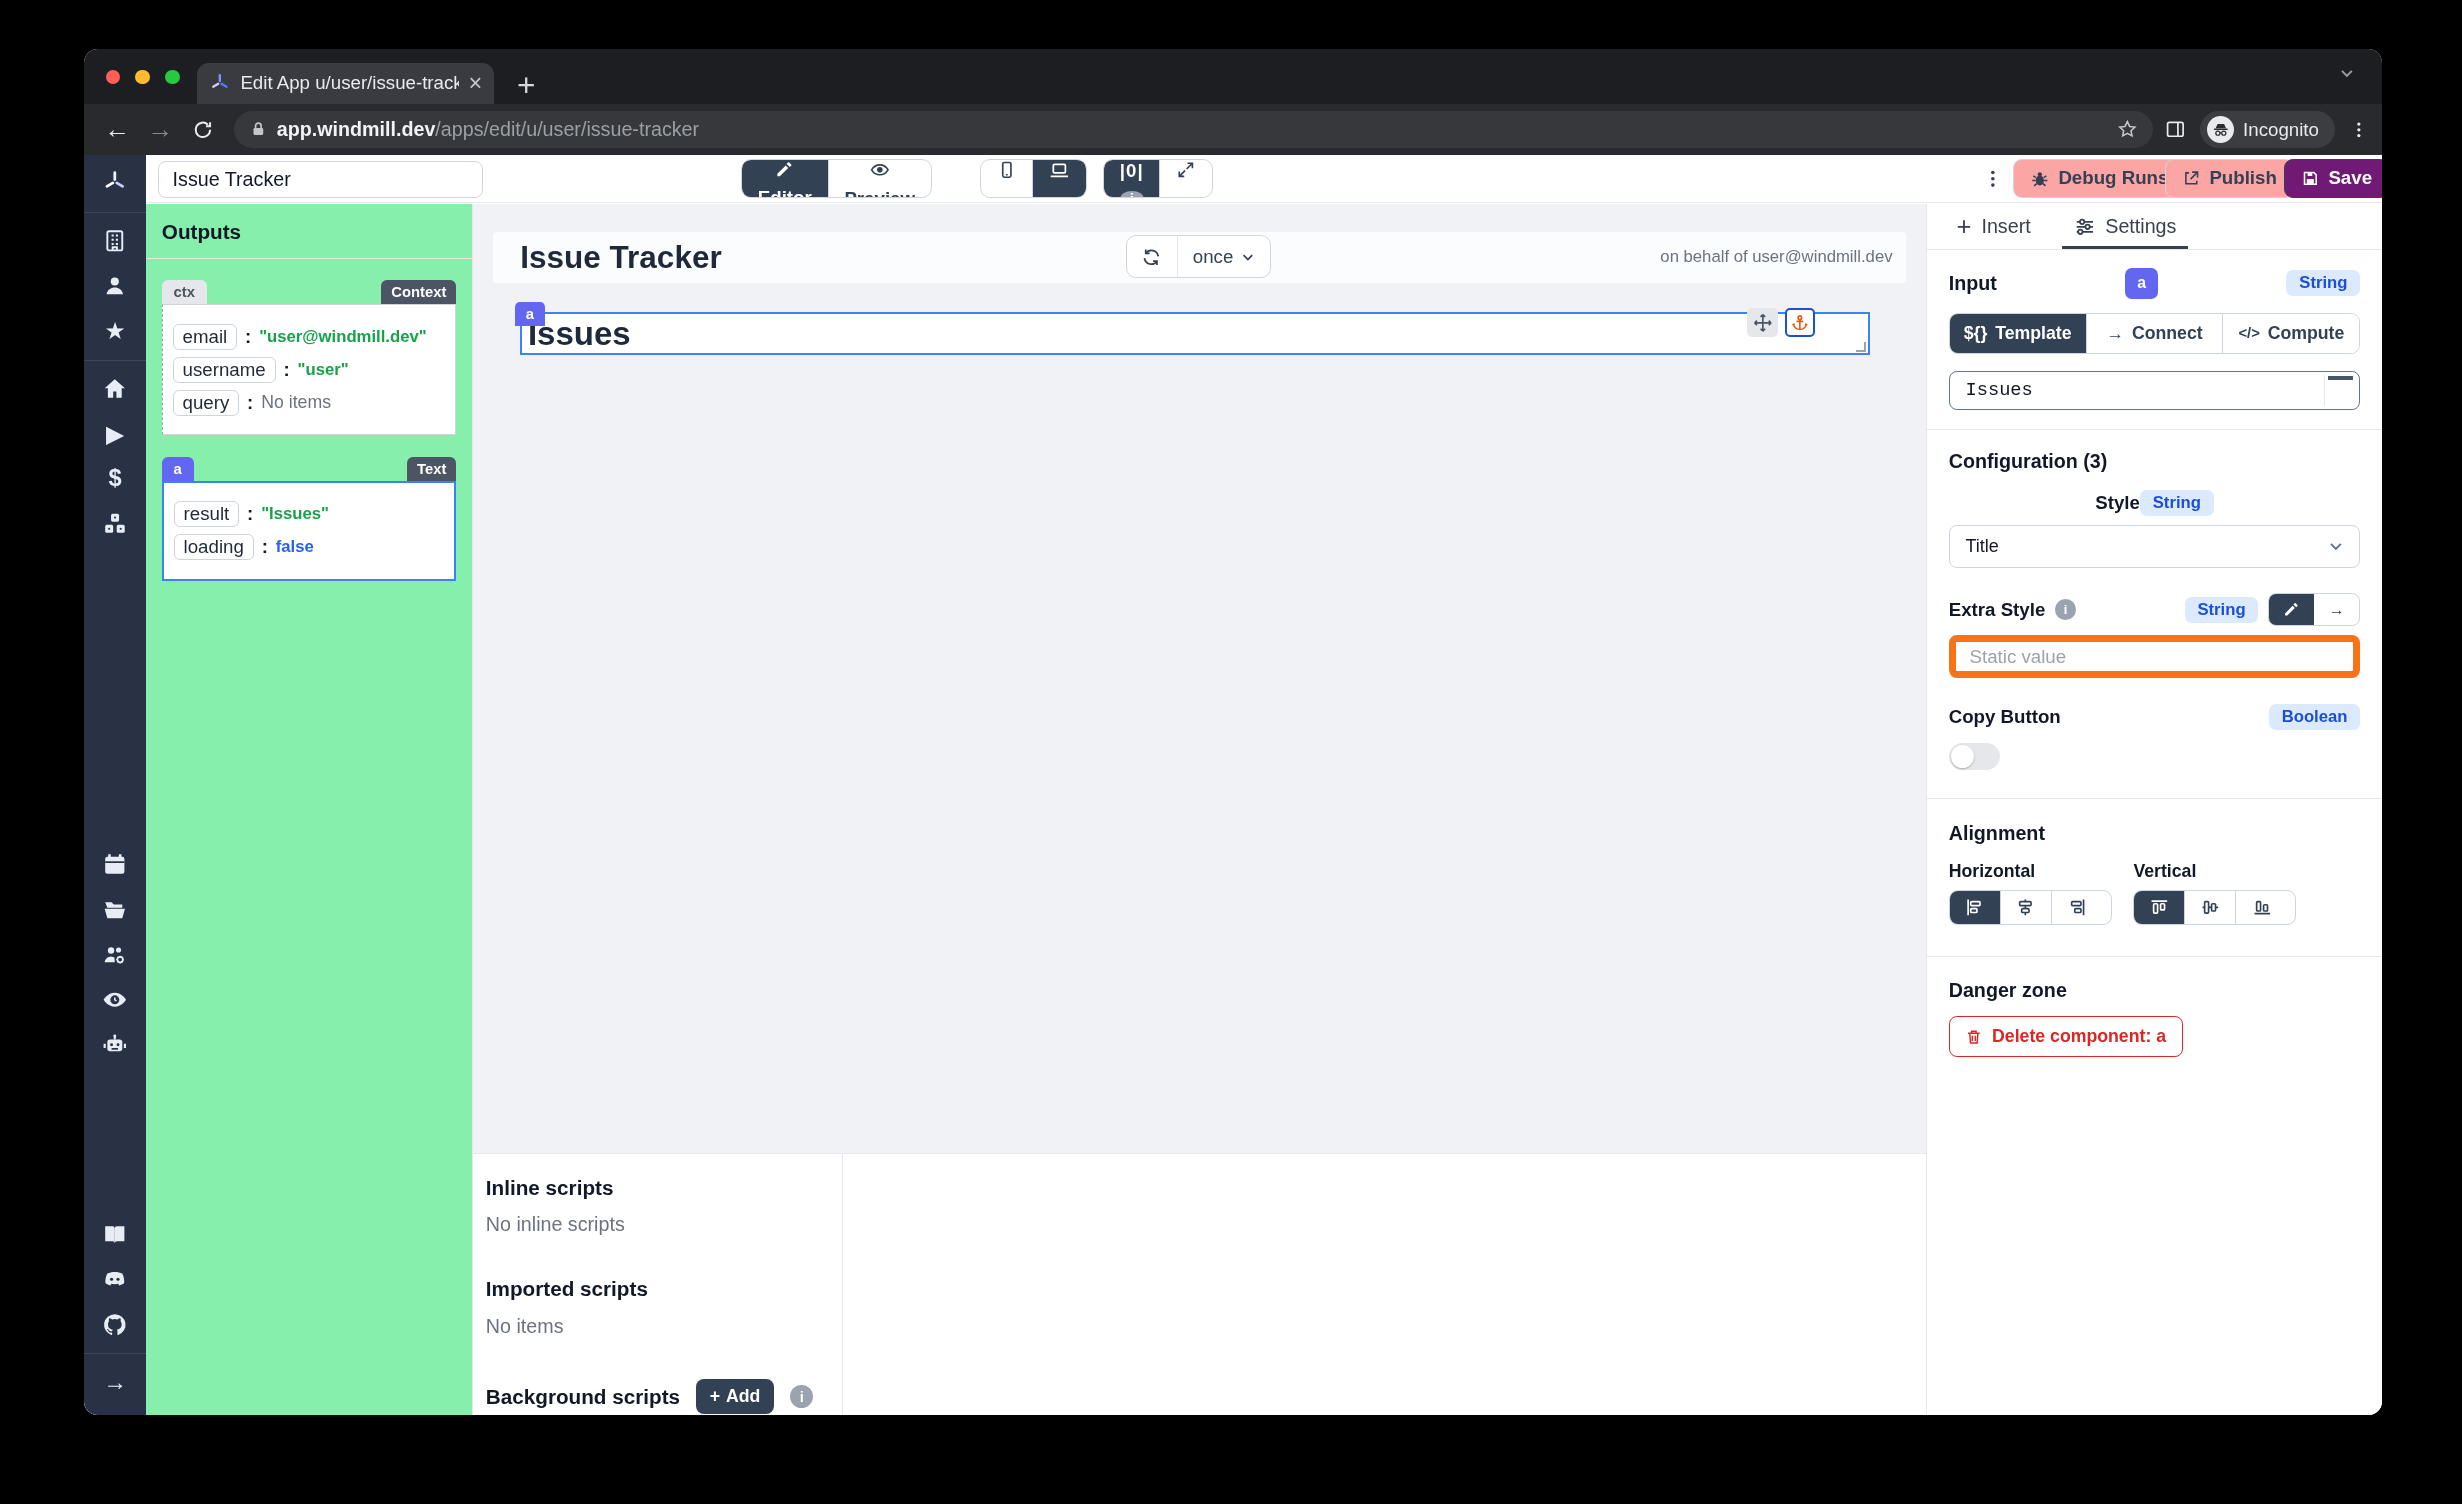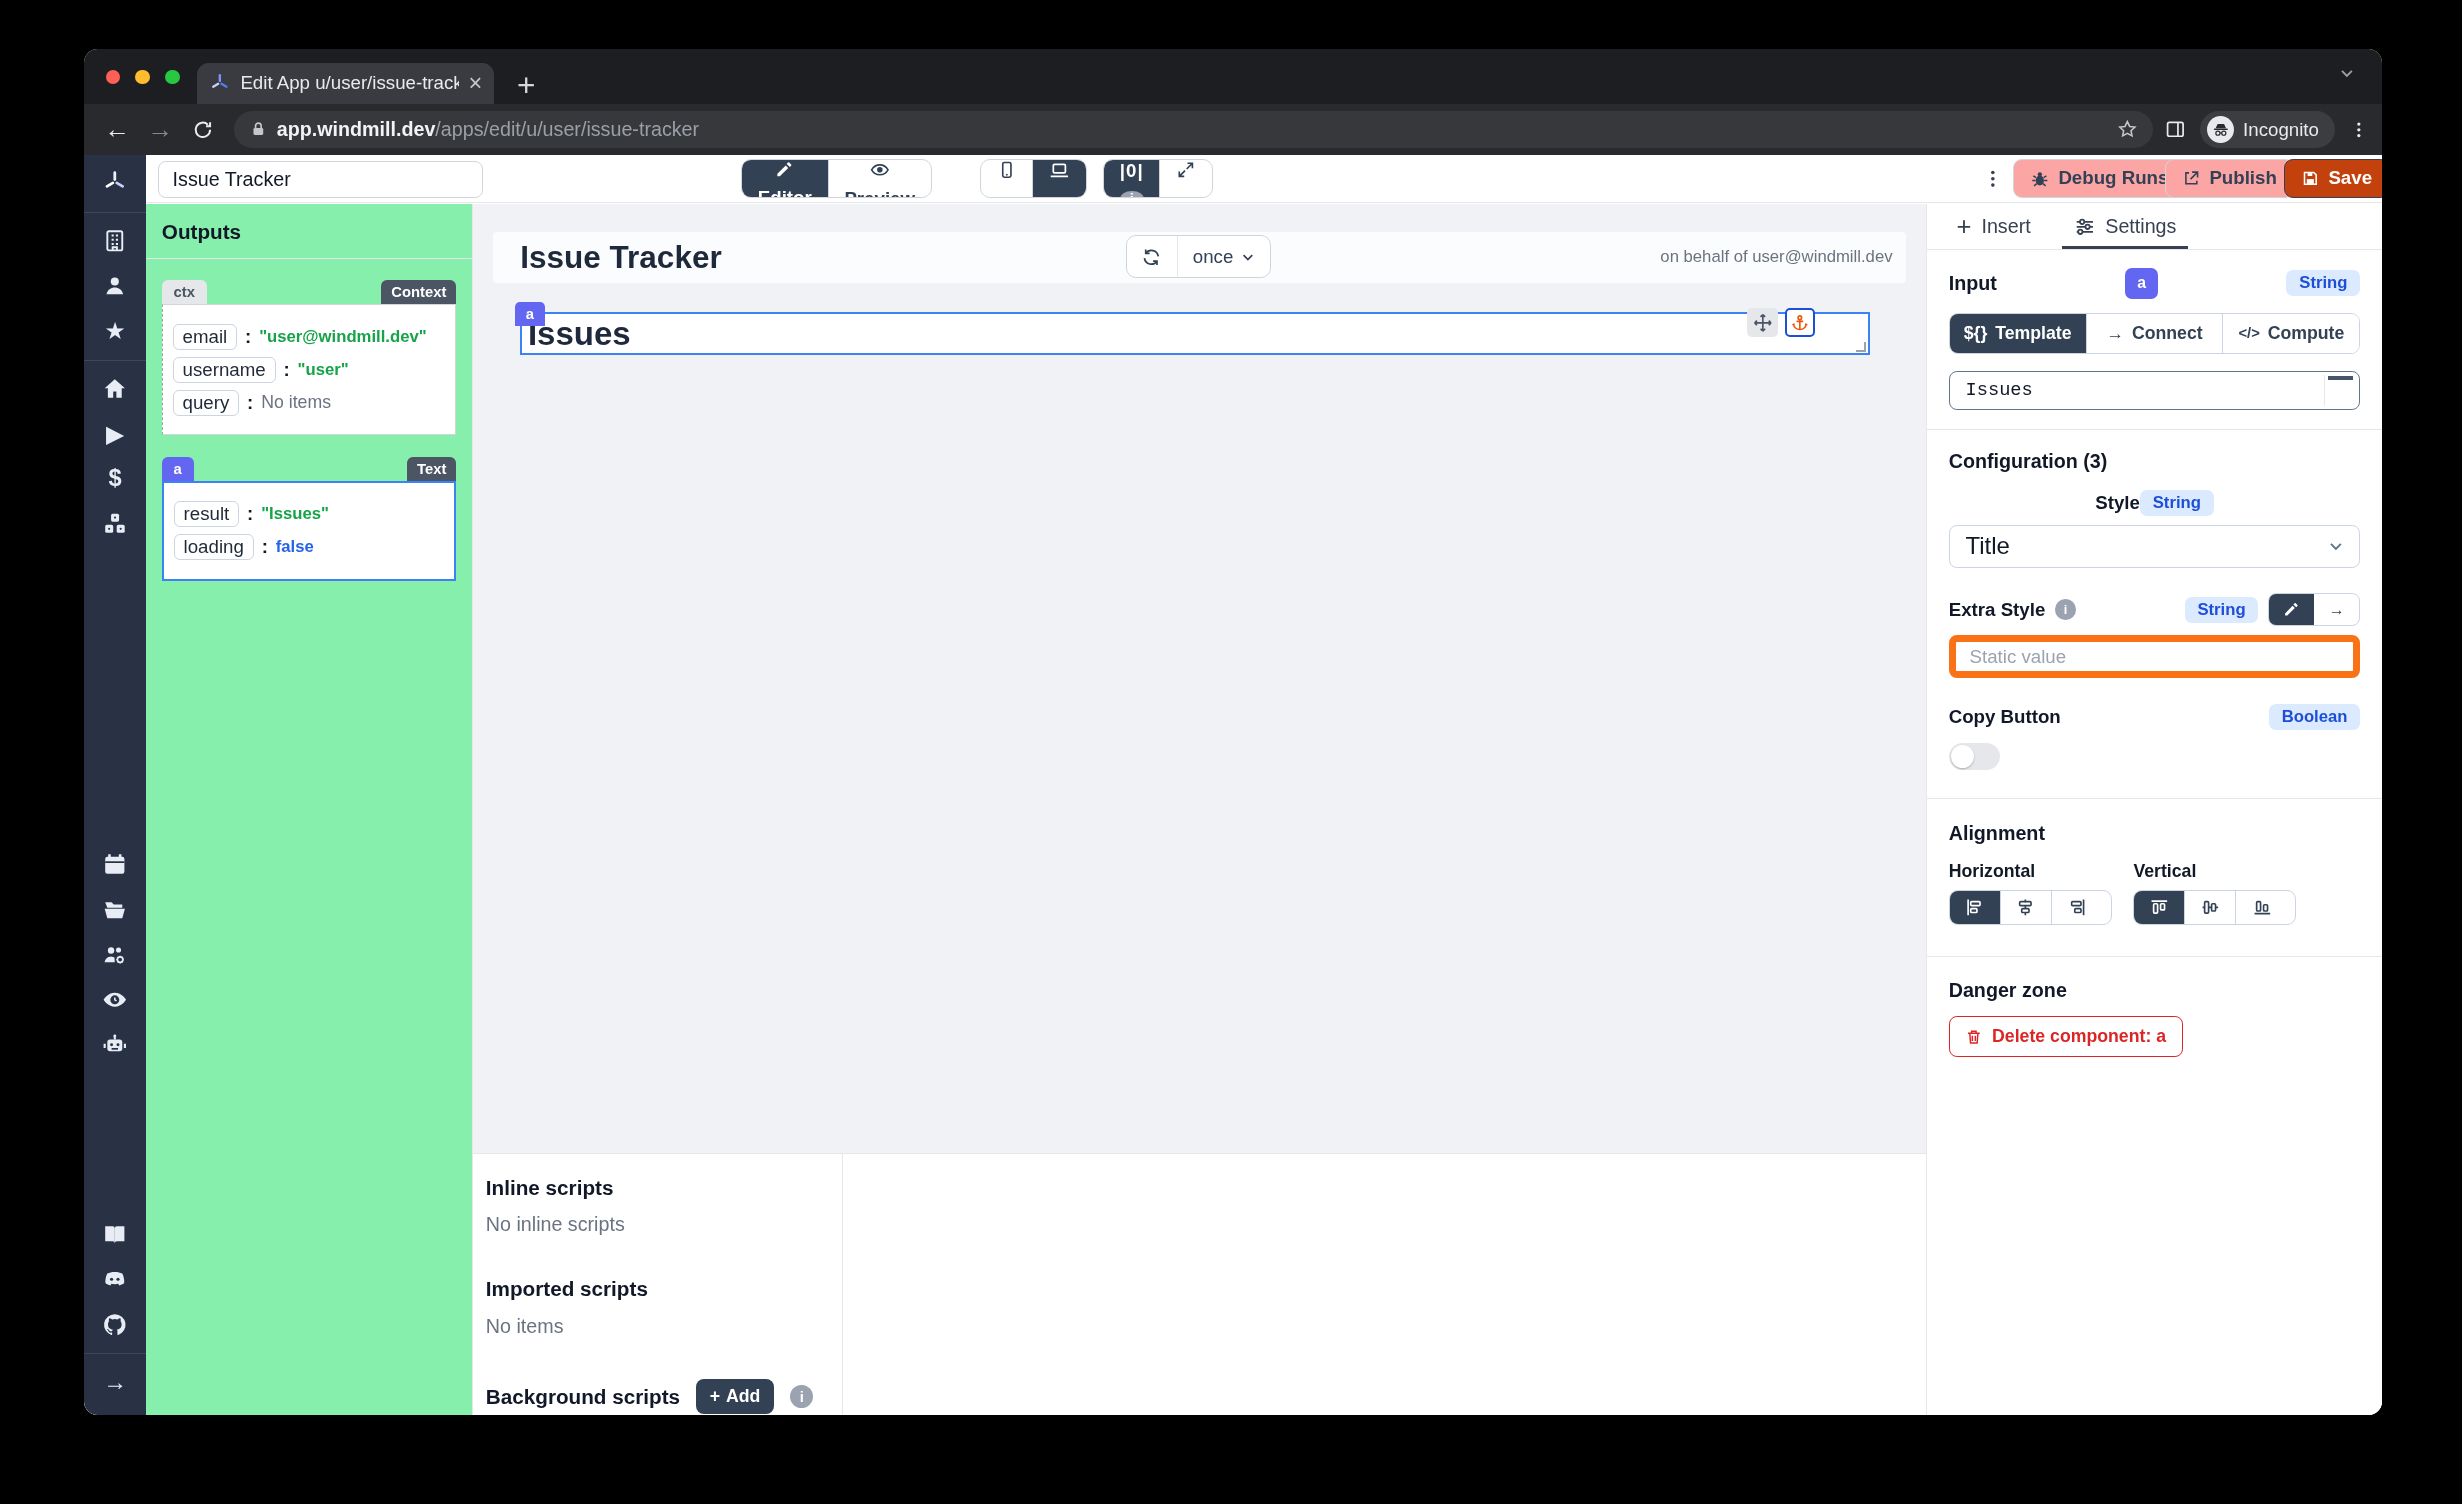--- a/index.html
+++ b/index.html
@@ -45,21 +45,21 @@
   .seg > div { display:flex; align-items:center; gap:8.9px; padding:0 15.8px; font-size:18.7px; font-weight:700; color:#334155; border-right:1px solid #d1d5db;flex-direction:column; }
   .seg > div:last-child { border-right:none; }
   .seg .on { background:#334155; color:#fff; }
   .pos-editor { position:absolute; left:595px; top:3.9px; }
   .pos-device { position:absolute; left:834px; top:3.9px; }
   .pos-dbg { position:absolute; left:957px; top:3.9px; }
   .zero { font-size:18.7px; font-weight:700; letter-spacing:1px; }
   .ibadge { width:23.6px; height:23.6px; border-radius:50%; background:#9aa3af; color:#fff; font-size:14.8px; font-weight:700; display:flex; align-items:center; justify-content:center; font-style:normal; }
   .kebab { position:absolute; left:1836px; top:9.9px; color:#374151; }
   .btn { display:flex; align-items:center; gap:8.9px; height:39px; padding:0 15.8px; border:1px solid #d1d5db; border-radius:8.9px; background:#fca5a5; font-size:18.7px; font-weight:700; color:#334155; }
-  .btn.dark { background:#c2410c; color:#fff; border-color:#334155; }
+  .btn.dark { background:#701a75; color:#fff; border-color:#334155; }
   .pos-debug { position:absolute; left:1867px; top:3.9px; }
   .pos-publish { position:absolute; left:2019px; top:3.9px; }
   .pos-save { position:absolute; left:2138px; top:3.9px; }
 
   
   .outputs { position:absolute; left:62px; top:49px; width:327px; bottom:0; background:#86efac; border-right:1px solid #e5e7eb; padding:15.8px 15.8px 0 15.8px; }
   .outputs h2 { font-size:20.7px; color:#111827; }
   .out-hr { height:1px; background:#e5e7eb; margin:13.8px -15.8px 0 -15.8px; }
   .ogroup { margin-top:21.7px; }
   .ogroup-head { display:flex; justify-content:space-between; align-items:flex-end; }
@@ -115,21 +115,21 @@
   .seg3 { display:flex; border:1px solid #cbd5e1; border-radius:8.9px; overflow:hidden; height:41px; margin-top:13.8px; }
   .seg3 > div { flex:1; display:flex; align-items:center; justify-content:center; gap:7.9px; font-size:17.7px; font-weight:700; color:#334155; border-right:1px solid #cbd5e1; background:#fff; }
   .seg3 > div:last-child { border-right:none; }
   .seg3 .on { background:#334155; color:#fff; }
   .monaco { position:relative; margin-top:16.7px; height:39px; border:1.5px solid #64748b; border-radius:7.9px; background:#fff; display:flex; align-items:center; }
   .monaco .code { font-family:"Liberation Mono","DejaVu Sans Mono",monospace; font-size:18.7px; color:#111827; margin-left:15.8px; }
   .monaco .mini { position:absolute; right:3.9px; top:3px; bottom:3px; width:31.5px; border-left:1px solid #e5e7eb; }
   .monaco .mini i { position:absolute; right:2px; top:1px; width:25.6px; height:3.9px; background:#475569; }
   .divider { height:1px; background:#e5e7eb; margin:19.7px -21.7px 0; }
   .label { font-size:18.7px; font-weight:700; color:#111827; }
-  .select { height:43px; border:1px solid #cbd5e1; border-radius:7.9px; display:flex; align-items:center; justify-content:space-between; padding:0 15.8px; font-size:24px; color:#111827; margin-top:8.9px; background:#fff; }
+  .select { height:43px; border:1px solid #cbd5e1; border-radius:7.9px; display:flex; align-items:center; justify-content:space-between; padding:0 15.8px; font-size:18px; color:#111827; margin-top:8.9px; background:#fff; }
   .textinput { height:43px; width:100%; border:7px solid #f97316; border-radius:7.9px; padding:0 13.8px; font-size:18.7px; color:#111827; margin-top:8.9px; font-family:"Liberation Sans",sans-serif; }
   .textinput::placeholder { color:#9ca3af; }
   .minitoggle-wrap { display:flex; border:1px solid #cbd5e1; border-radius:7.9px; overflow:hidden; height:33px; }
   .minitoggle-wrap > div { width:45px; display:flex; align-items:center; justify-content:center; color:#334155; }
   .minitoggle-wrap .on { background:#334155; color:#fff; }
   .toggle { width:51px; height:27.6px; background:#e5e7eb; border-radius:14.8px; position:relative; margin-top:12.8px; }
   .toggle i { position:absolute; left:2px; top:2px; width:23.6px; height:23.6px; background:#fff; border-radius:50%; box-shadow:0 1px 2px rgba(0,0,0,.25); }
   .alabel { font-size:17.7px; font-weight:700; color:#111827; }
   .agroup { display:flex; border:1px solid #cbd5e1; border-radius:8.9px; overflow:hidden; height:35px; margin-top:7.9px; }
   .agroup > div { width:51px; display:flex; align-items:center; justify-content:center; color:#334155; border-right:1px solid #cbd5e1; background:#fff; }

